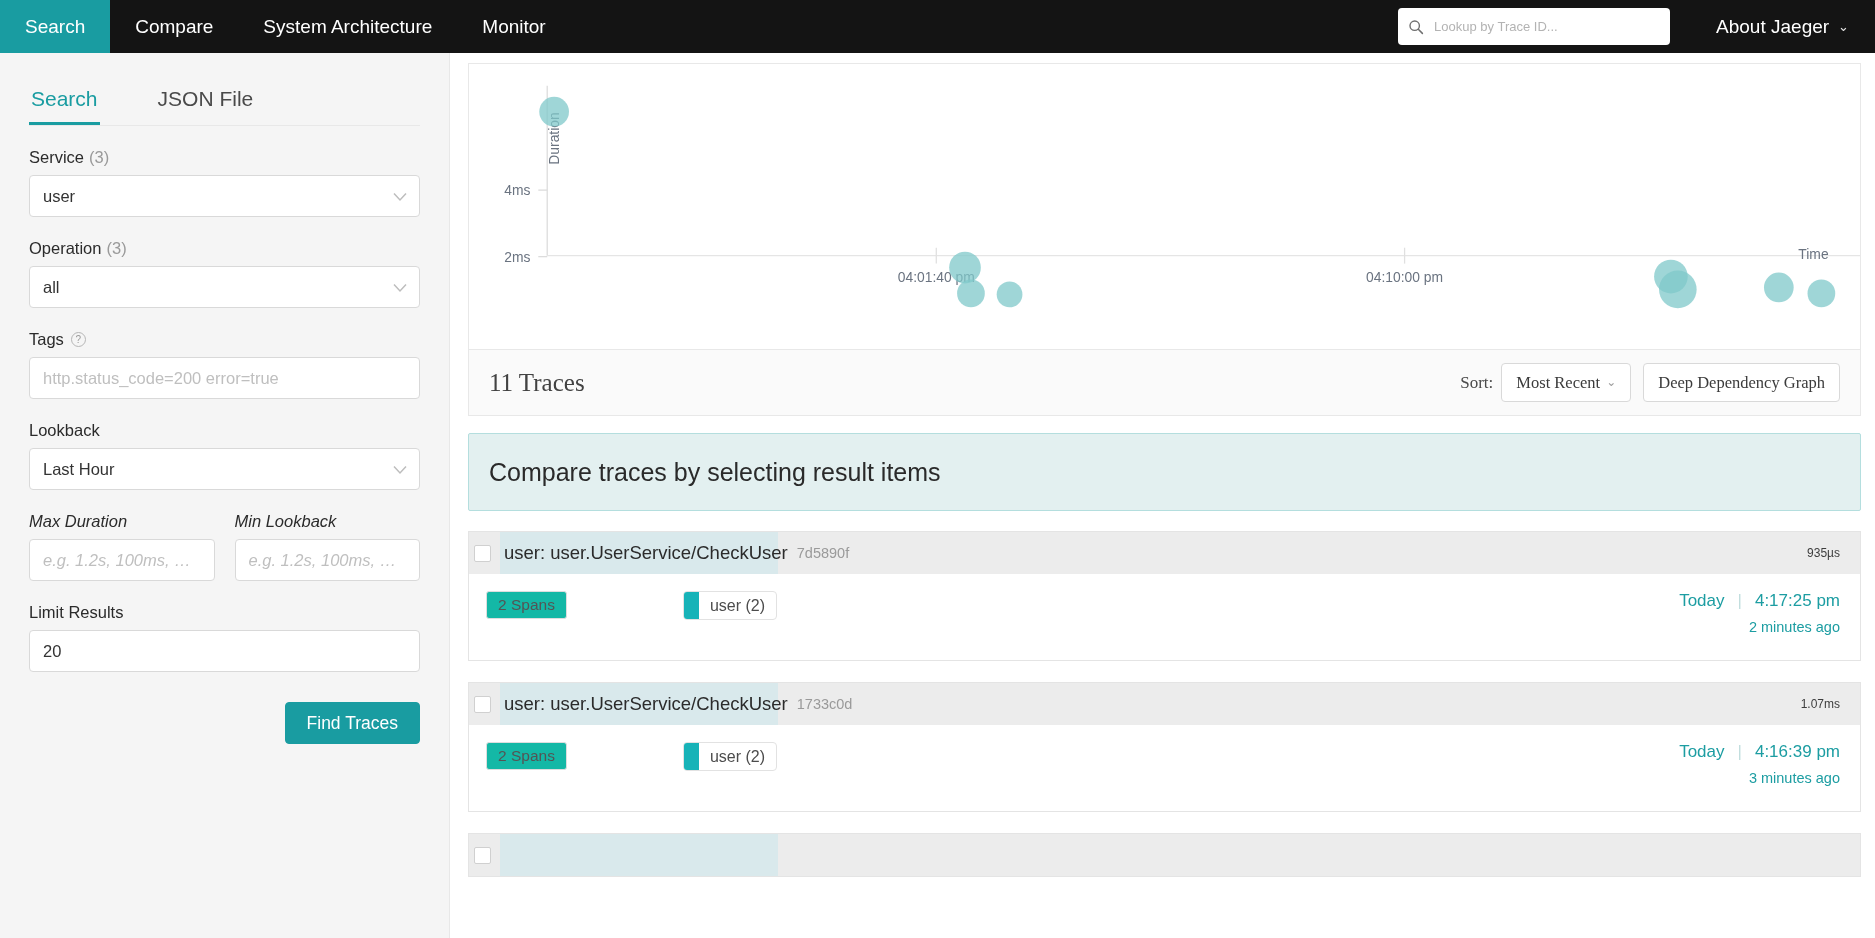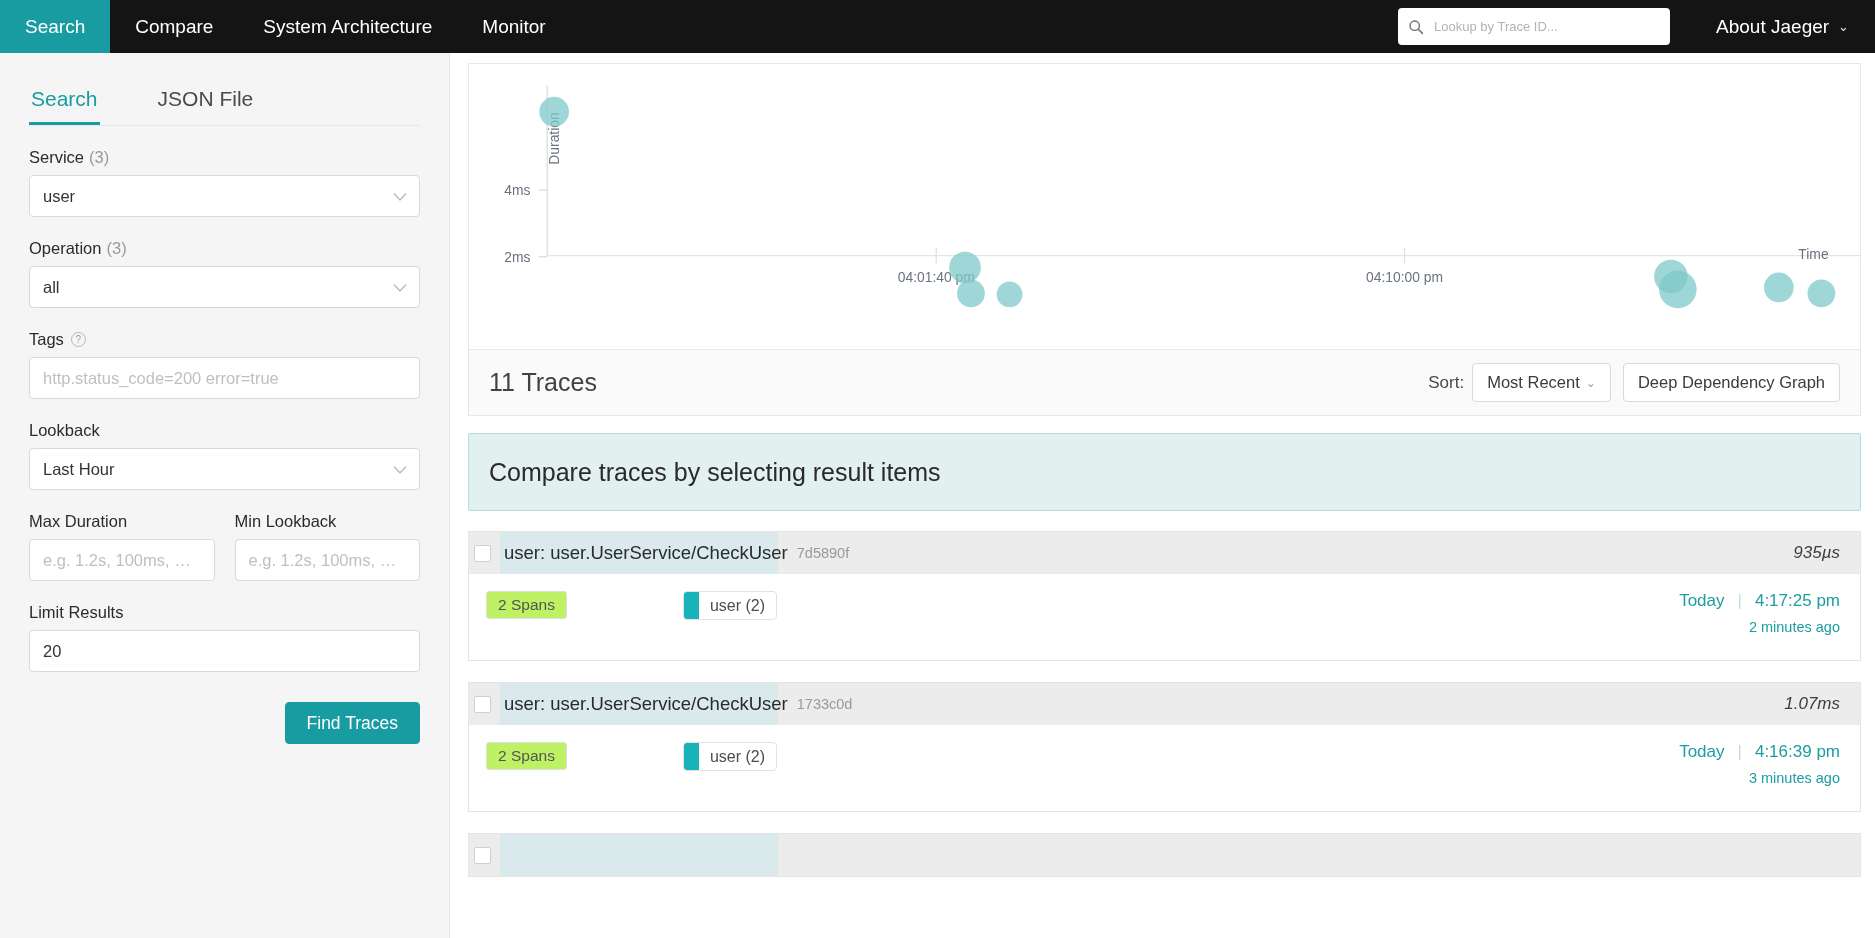--- a/index.html
+++ b/index.html
@@ -114,21 +114,21 @@
     font-size: 16.5px;
     color: #333;
     position: relative;
   }
   .ctl.placeholder { color: #bfbfbf; }
   .ctl .chev {
     position: absolute; right: 12px; top: 50%;
     transform: translateY(-50%);
     color: #bdbdbd;
   }
-  .duo { display: flex; gap: 20px; margin-top: 22px; }
+  .duo { display: flex; gap: 20px; margin-top: 22px; font-style: italic; }
   .duo > div { flex: 1; }
   .findrow { margin-top: 30px; display: flex; justify-content: flex-end; }
   #find-traces {
     background: #199ca1;
     color: #fff;
     border: 1px solid #199ca1;
     border-radius: 4px;
     height: 42px;
     padding: 0 21px;
     font-size: 17.5px;
@@ -145,20 +145,21 @@
   #scatter-svg { display:block; width:100%; height:100%; }
 
   
   #results-header {
     height: 66px;
     border: 1px solid #e8e8e8;
     border-top: none;
     background: #fafafa;
     display: flex; align-items: center;
     padding: 0 20px;
+    font-family: Liberation Serif, serif;
   }
   #traces-count { font-size: 25px; color: #424242; font-weight: 400; }
   .hdr-spacer { flex: 1; }
   .sort-label { font-size: 17px; color: #4a4a4a; margin-right: 8px; }
   .btn-outline {
     border: 1px solid #d9d9d9;
     background: #fff;
     border-radius: 4px;
     height: 39px;
     display: flex; align-items: center;
@@ -220,34 +221,33 @@
     white-space: nowrap;
   }
   .trace-id {
     font-size: 14.5px;
     color: #9a9a9a;
     margin-left: 9px;
     z-index: 1;
   }
   .trace-dur {
     margin-left: auto;
-    font-size: 17px;
+    font-size: 12px;
     color: #3d3d3d;
     z-index: 1;
-    font-style: italic;
   }
   .trace-body {
     display: flex; align-items: flex-start;
     padding: 17px 20px 17px 17px;
     min-height: 86px;
   }
   .span-count {
     border: 1px solid #dedede;
     border-radius: 3px;
-    background: #bef264;
+    background: #14b8a6;
     font-size: 15.5px;
     color: #545454;
     padding: 4px 11px;
     white-space: nowrap;
   }
   .svc-pill {
     display: flex; align-items: stretch;
     border: 1px solid #e2e2e2;
     border-radius: 4px;
     background: #fff;

